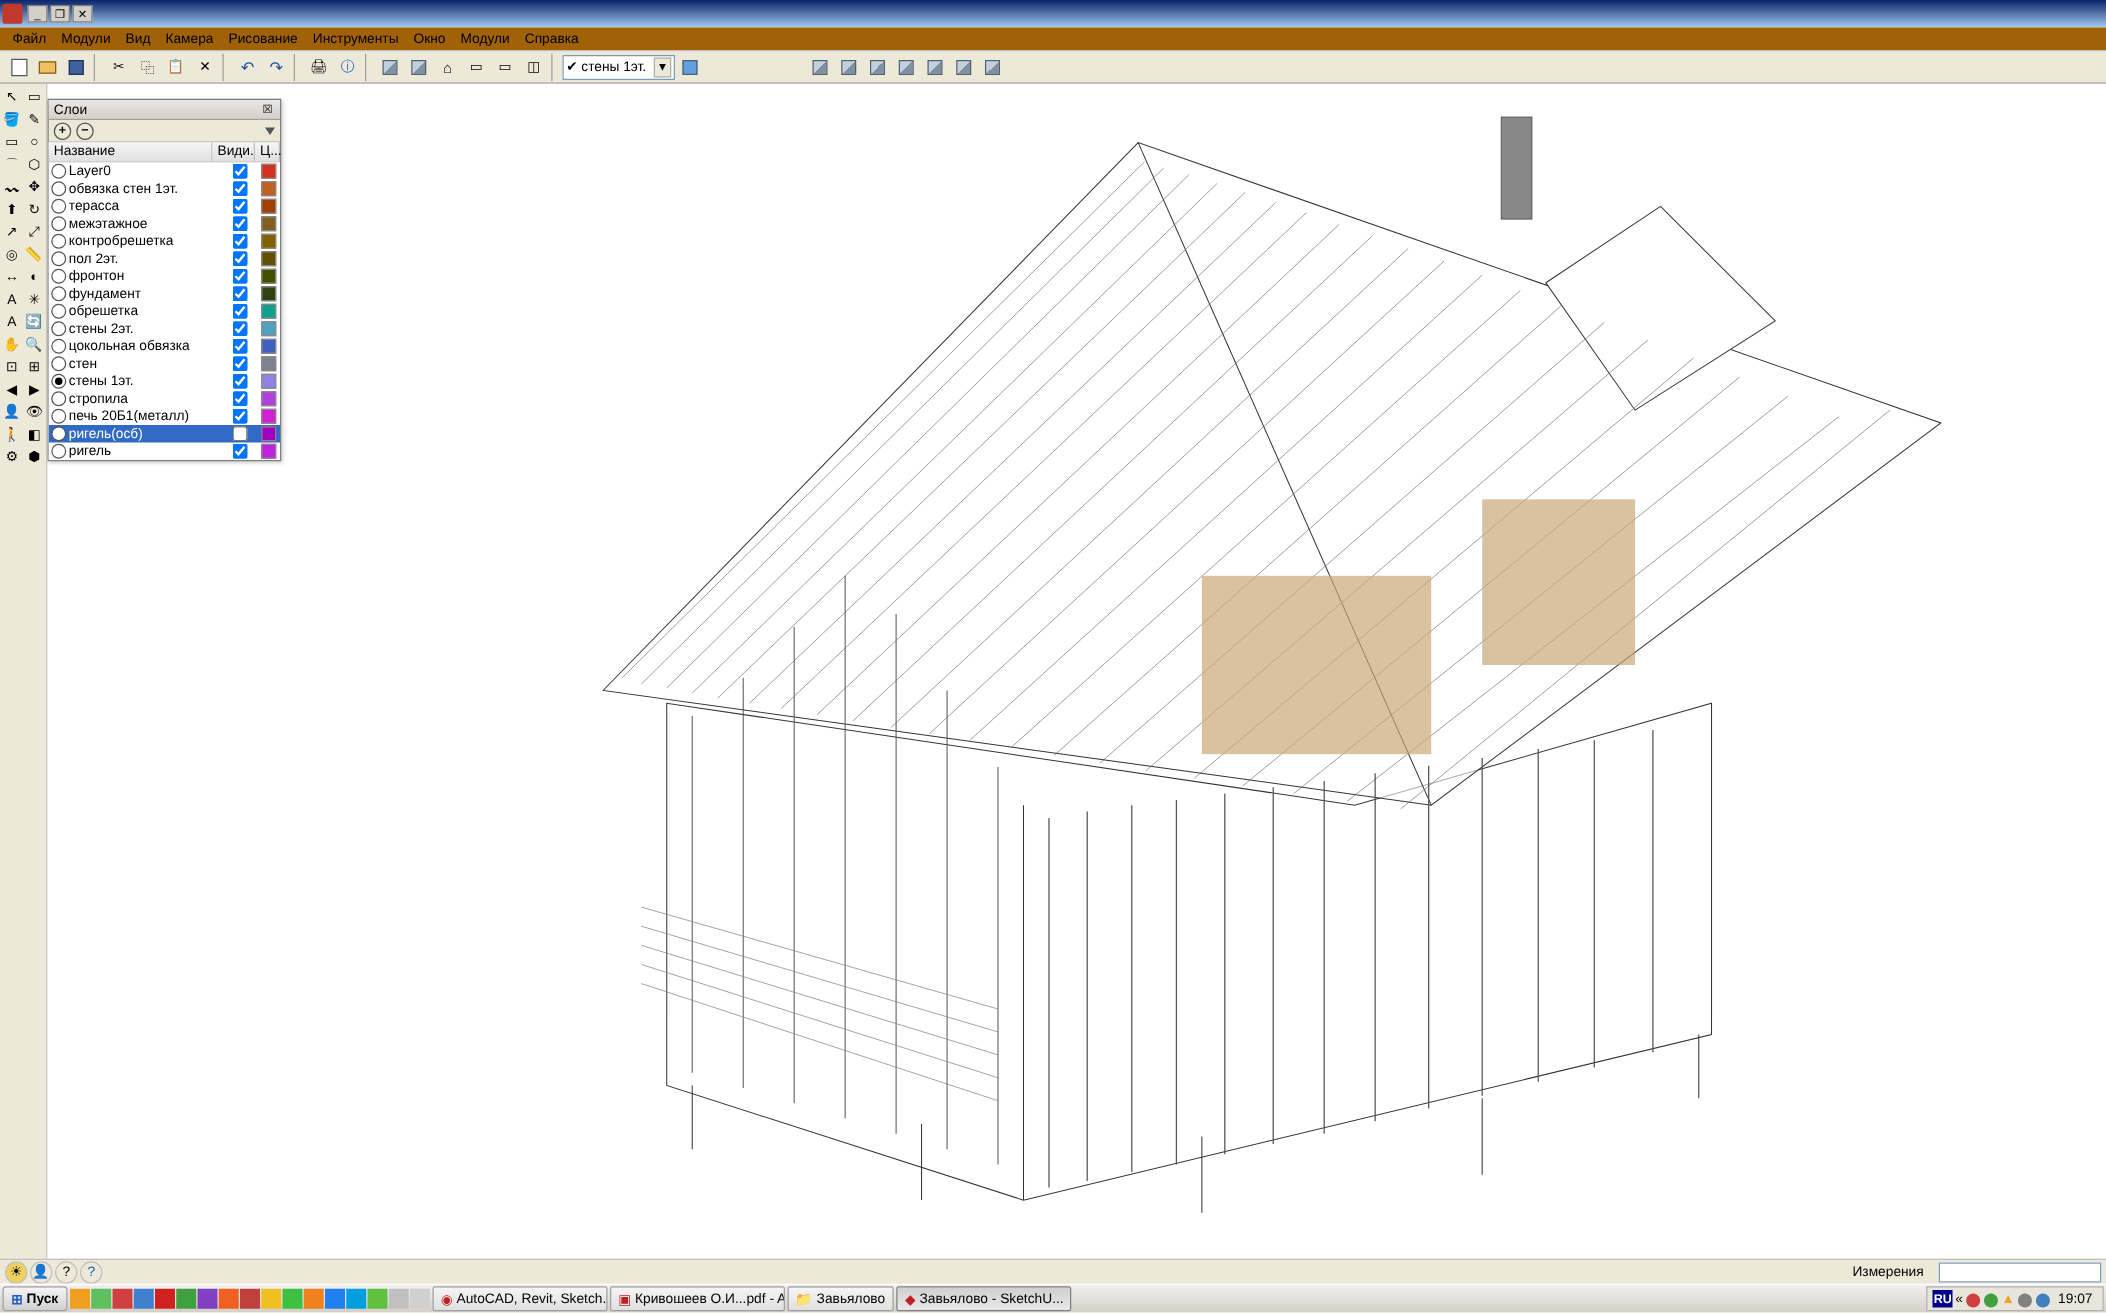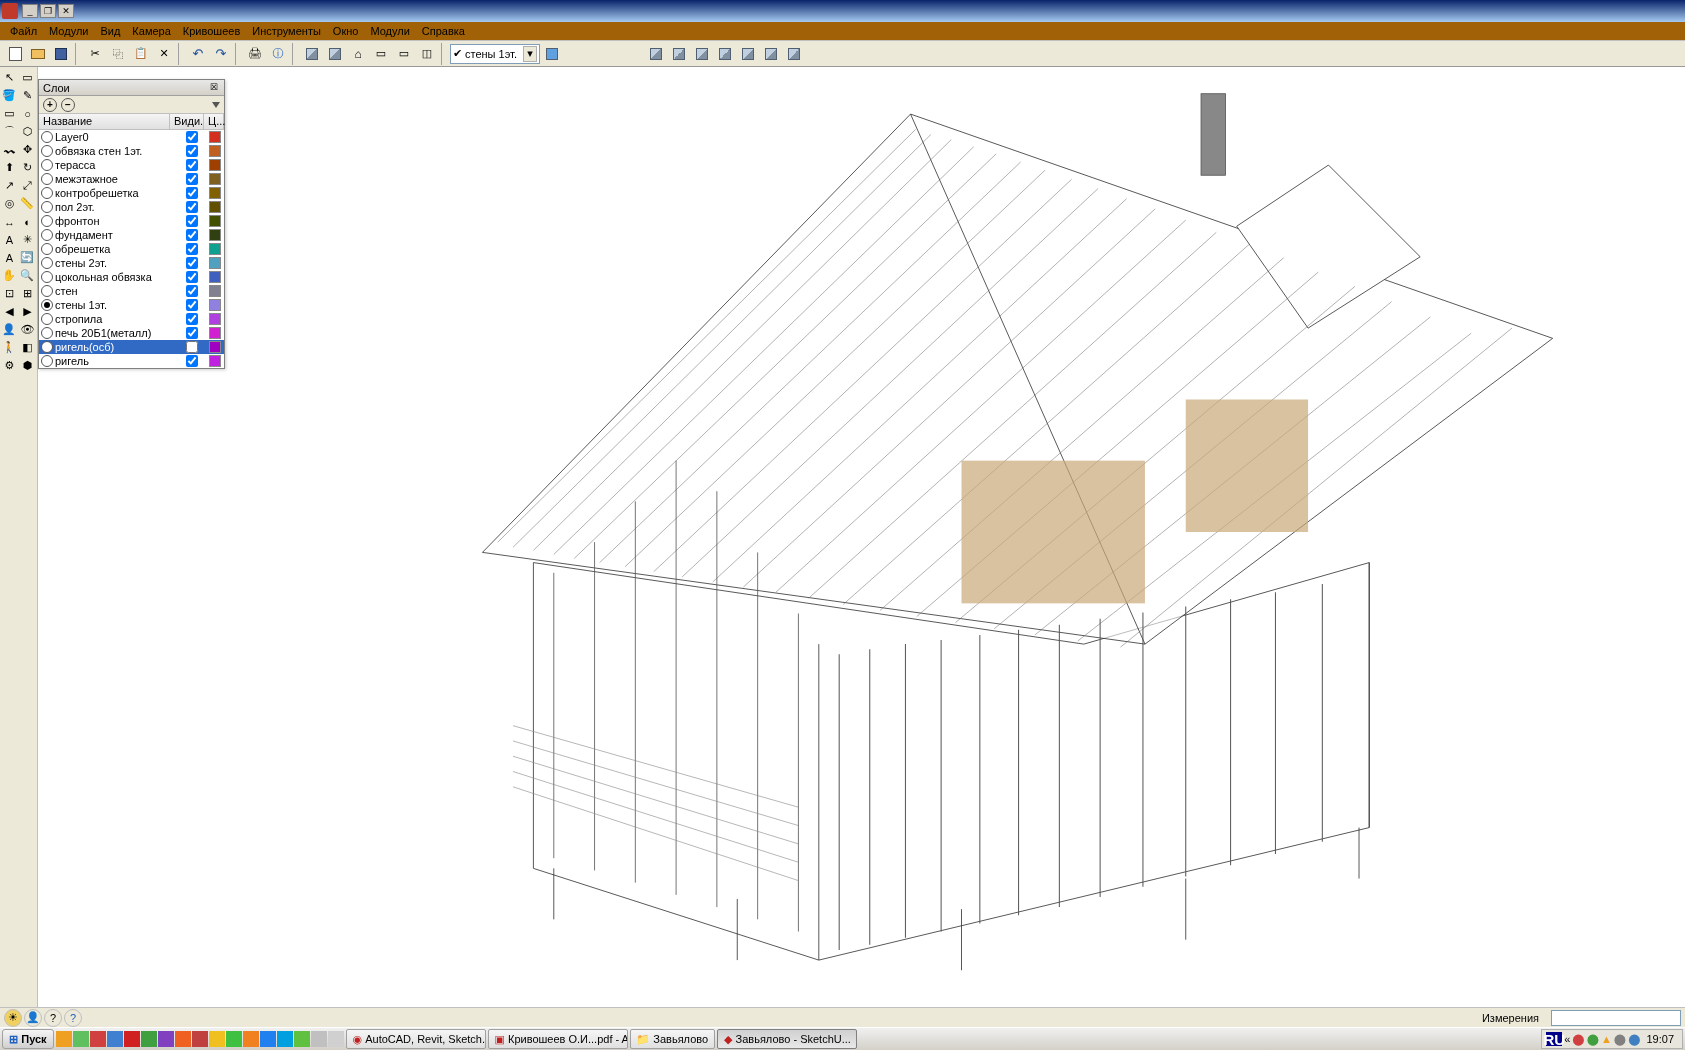--- a/index.html
+++ b/index.html
@@ -61,21 +61,21 @@
 .statusbar .sb-input { width:130px; height:16px; background:#fff; border:1px solid #7f9db9; margin-left:4px; }
 
 
 .taskbar { position:absolute; bottom:0; left:0; right:0; height:23px; background:linear-gradient(to bottom,#f0f0f0,#d4d0c8); border-top:1px solid #fff; display:flex; align-items:center; padding:0 2px; gap:2px; }
 .start { height:20px; padding:0 6px; background:linear-gradient(#f5f5f5,#d0d0d0); border:1px solid #a0a0a0; border-radius:3px; display:flex; align-items:center; gap:3px; font-weight:bold; }
 .task-icons { display:flex; gap:1px; align-items:center; }
 .task-icons .ti { width:16px; height:16px; }
 .taskbtn { height:20px; padding:0 6px; background:linear-gradient(#f5f5f5,#e0e0e0); border:1px solid #a0a0a0; border-radius:2px; display:flex; align-items:center; gap:3px; max-width:140px; overflow:hidden; white-space:nowrap; }
 .taskbtn.active { background:linear-gradient(#d0d0d0,#e8e8e8); border-color:#808080; }
 .tray { margin-left:auto; display:flex; align-items:center; gap:2px; border:1px solid #b0b0b0; padding:1px 4px; height:20px; background:#e8e6dc; }
-.tray .ru { width:16px; height:14px; background:#00008b; color:#fff; font-size:15px; display:flex; align-items:center; justify-content:center; font-weight:bold; }
+.tray .ru { width:16px; height:14px; background:#00008b; color:#fff; font-size:10px; display:flex; align-items:center; justify-content:center; font-weight:bold; }
 .tray .clock { font-size:11px; padding:0 4px; }
 
 
 .model { position:absolute; left:210px; top:0; right:10px; bottom:10px; }
 .model svg { width:100%; height:100%; }
 
 
 .ico-file { width:13px; height:14px; background:#fff; border:1px solid #555; position:relative; }
 .ico-open { width:14px; height:10px; background:#f0c060; border:1px solid #806020; }
 .ico-save { width:12px; height:12px; background:#4060a0; border:1px solid #203050; }
@@ -93,21 +93,21 @@
     <div class="winbtn">❐</div>
     <div class="winbtn">✕</div>
   </div>
 </div>
 
 <div class="menubar">
   <span>Файл</span>
   <span>Модули</span>
   <span>Вид</span>
   <span>Камера</span>
-  <span>Кривошеев</span>
+  <span>Рисование</span>
   <span>Инструменты</span>
   <span>Окно</span>
   <span>Модули</span>
   <span>Справка</span>
 </div>
 
 <div class="toolbar">
   <div class="tbtn">
       <div class="ico-file"></div>
     </div>

